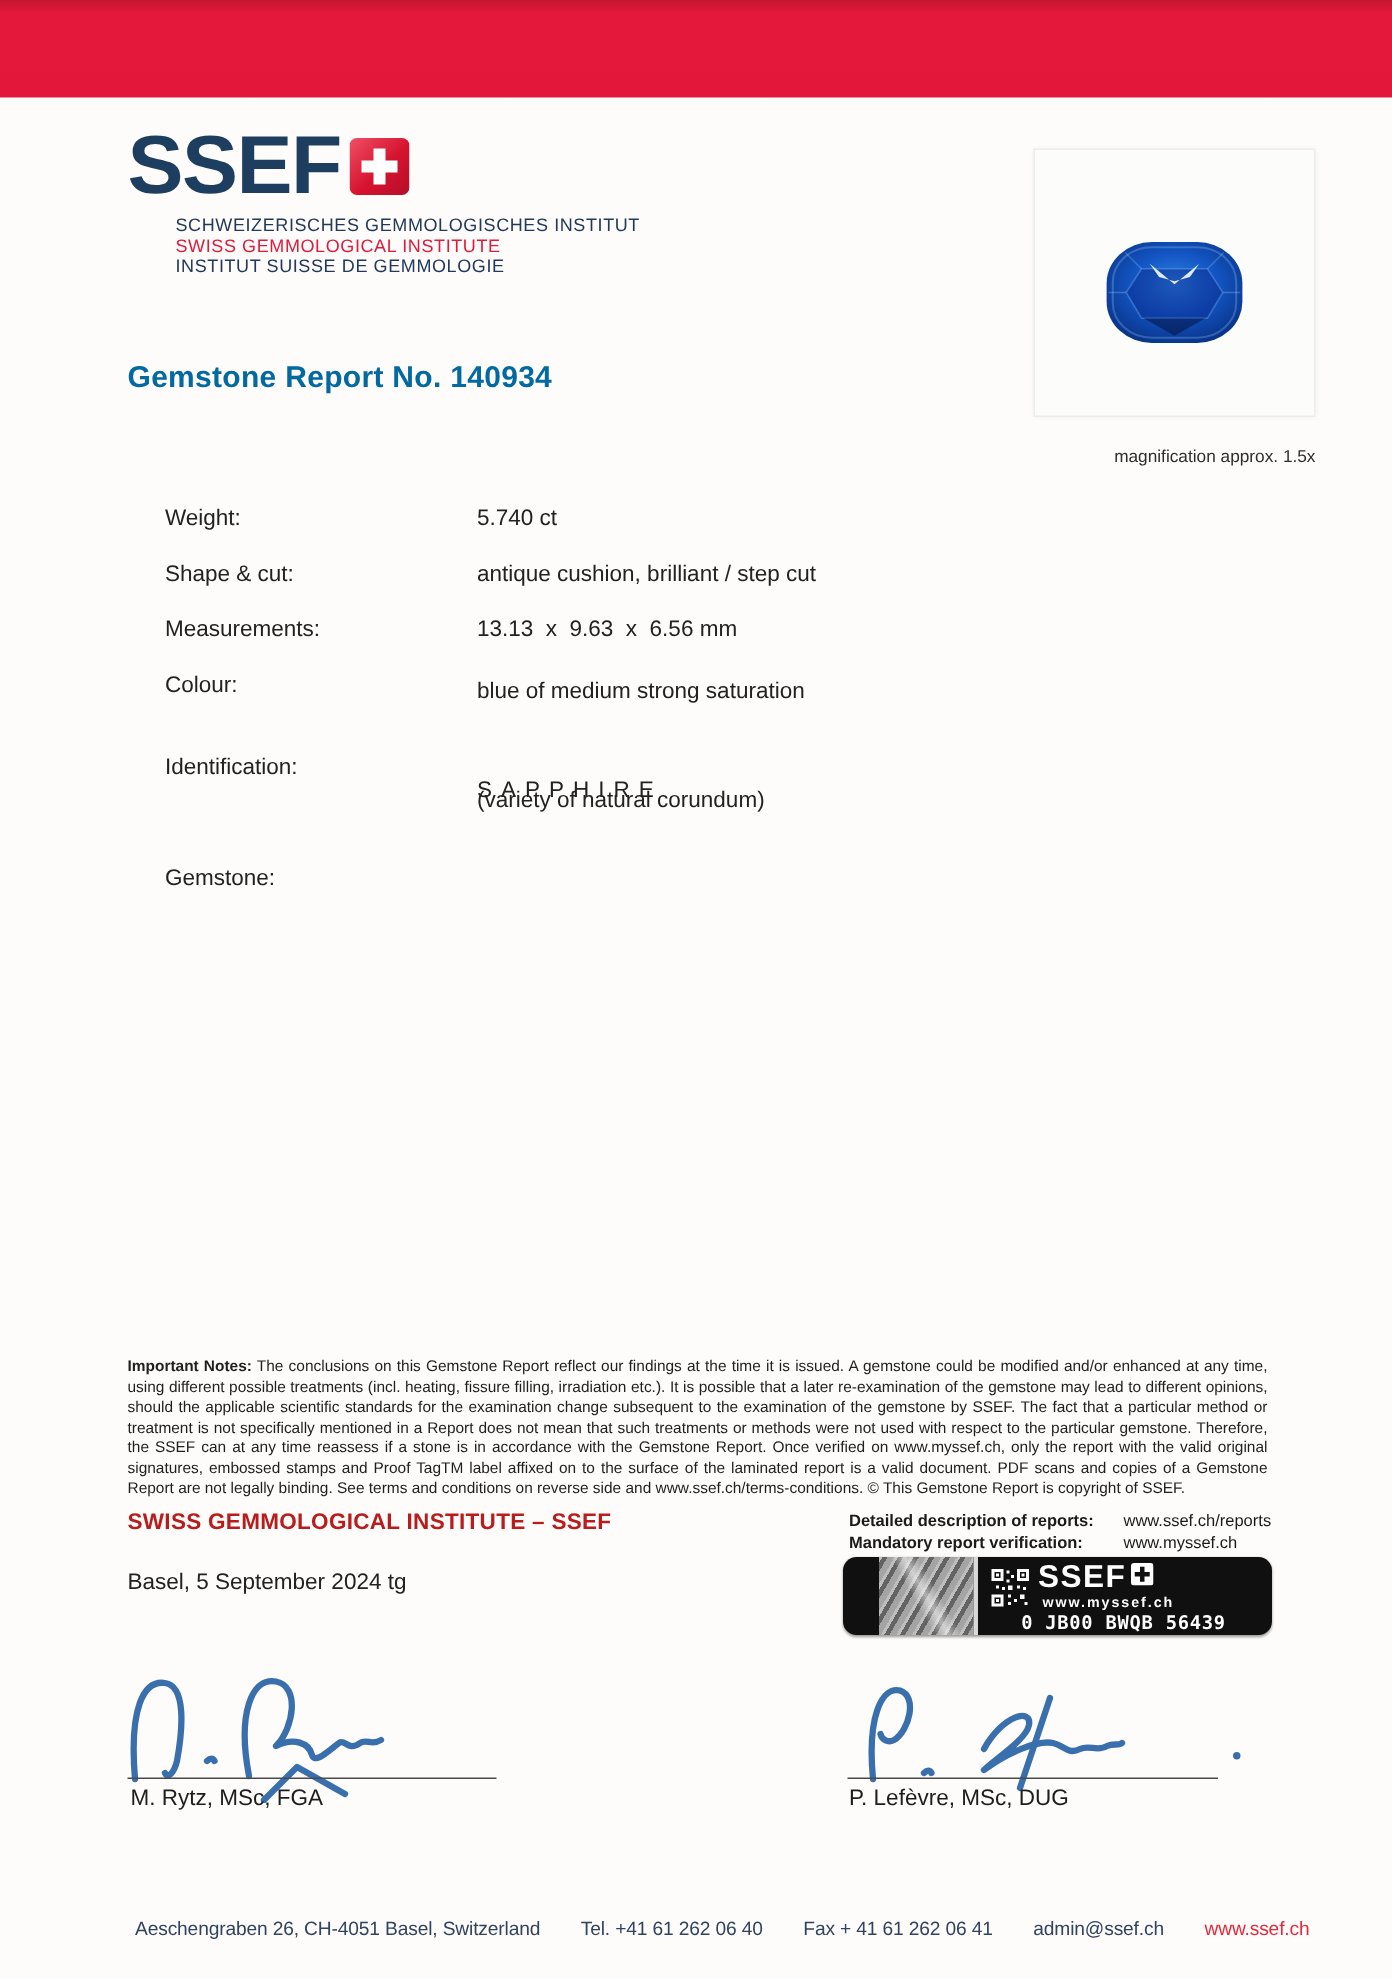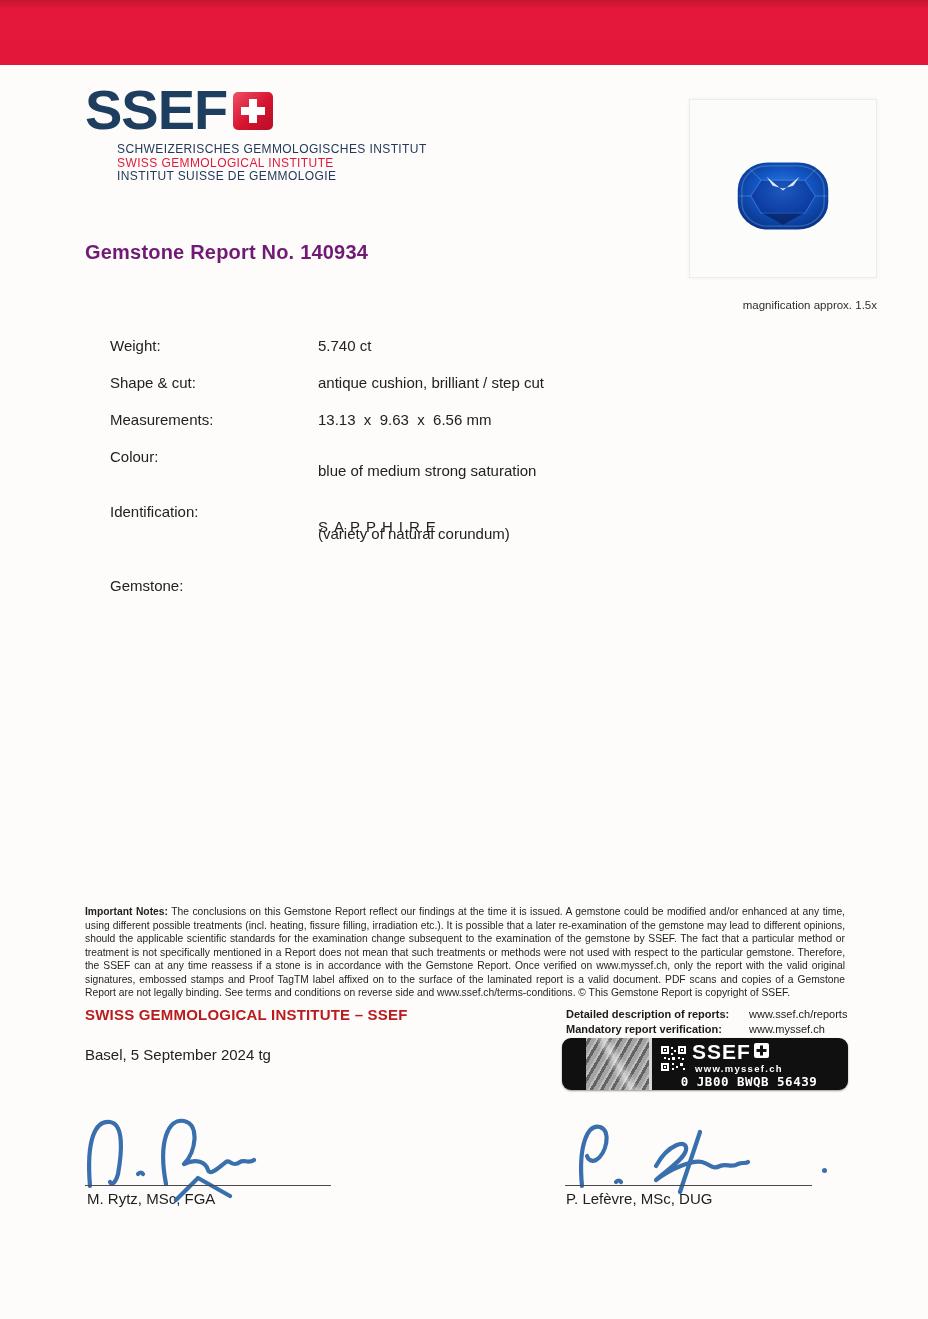--- a/index.html
+++ b/index.html
@@ -28,21 +28,21 @@
   }
   .swiss-cross { margin-left: 6px; margin-top: 4px; }
   .logo-sub { margin-top: 9px; margin-left: 32px; }
   .logo-sub div { font-size: 12px; letter-spacing: 0.4px; line-height: 13.5px; font-weight: 500; }
   .sub-navy { color: #22395a; }
   .sub-red  { color: #e11a3c; }
 
   
   .report-title {
     position: absolute; left: 85px; top: 241px;
-    font-size: 20px; font-weight: bold; color: #701a75; letter-spacing: 0.2px;
+    font-size: 20px; font-weight: bold; color: #0369a1; letter-spacing: 0.2px;
   }
 
   
   .photo-frame {
     position: absolute; left: 689px; top: 99px; width: 188px; height: 179px;
     background: #fcfcfb; border: 1px solid #ececea;
     box-shadow: 0 0 4px rgba(0,0,0,0.05);
     display: flex; align-items: center; justify-content: center; padding-top: 18px;
   }
   .photo-caption {
@@ -182,21 +182,21 @@
   <div class="field-label" style="top:337px">Weight:</div>
   <div class="field-value" style="top:337px">5.740 ct</div>
 
   <div class="field-label" style="top:374px">Shape &amp; cut:</div>
   <div class="field-value" style="top:374px">antique cushion, brilliant / step cut</div>
 
   <div class="field-label" style="top:411px">Measurements:</div>
   <div class="field-value pre" style="top:411px">13.13  x  9.63  x  6.56 mm</div>
 
   <div class="field-label" style="top:448px">Colour:</div>
-  <div class="field-value" style="top:462px">blue of medium strong saturation</div>
+  <div class="field-value" style="top:452px">blue of medium strong saturation</div>
 
   <div class="field-label" style="top:503px">Identification:</div>
   <div class="field-value ident-value" style="top:502px">SAPPHIRE</div>
   <div class="field-value" style="top:525px">(variety of natural corundum)</div>
 
   <div class="field-label" style="top:577px">Gemstone:</div>
 
   <div class="notes"><b>Important Notes:</b><span> The conclusions on this Gemstone Report reflect our findings at the time it is issued. A gemstone could be modified and/or enhanced at any time, using different possible treatments (incl. heating, fissure filling, irradiation etc.). It is possible that a later re-examination of the gemstone may lead to different opinions, should the applicable scientific standards for the examination change subsequent to the examination of the gemstone by SSEF. The fact that a particular method or treatment is not specifically mentioned in a Report does not mean that such treatments or methods were not used with respect to the particular gemstone. Therefore, the SSEF can at any time reassess if a stone is in accordance with the Gemstone Report. Once verified on www.myssef.ch, only the report with the valid original signatures, embossed stamps and Proof TagTM label affixed on to the surface of the laminated report is a valid document. PDF scans and copies of a Gemstone Report are not legally binding. See terms and conditions on reverse side and www.ssef.ch/terms-conditions. © This Gemstone Report is copyright of SSEF.</span></div>
 
   <div class="institute-name">SWISS GEMMOLOGICAL INSTITUTE – SSEF</div>
@@ -281,14 +281,21 @@
         <path d="M140,14 L120,74"></path>
       </g>
     </svg>
   </span>
   <div class="sig-rule left"></div>
   <div class="sig-rule right"></div>
   <div class="sig-dot-after"></div>
   <div class="sig-name left">M. Rytz, MSc, FGA</div>
   <div class="sig-name right">P. Lefèvre, MSc, DUG</div>
 
+  <div class="footer-line">
+    <span>Aeschengraben 26, CH-4051 Basel, Switzerland</span>
+    <span>Tel. +41 61 262 06 40</span>
+    <span>Fax + 41 61 262 06 41</span>
+    <span>admin@ssef.ch</span>
+    <span class="red">www.ssef.ch</span>
+  </div>
 
 </div>
 
 </body></html>

